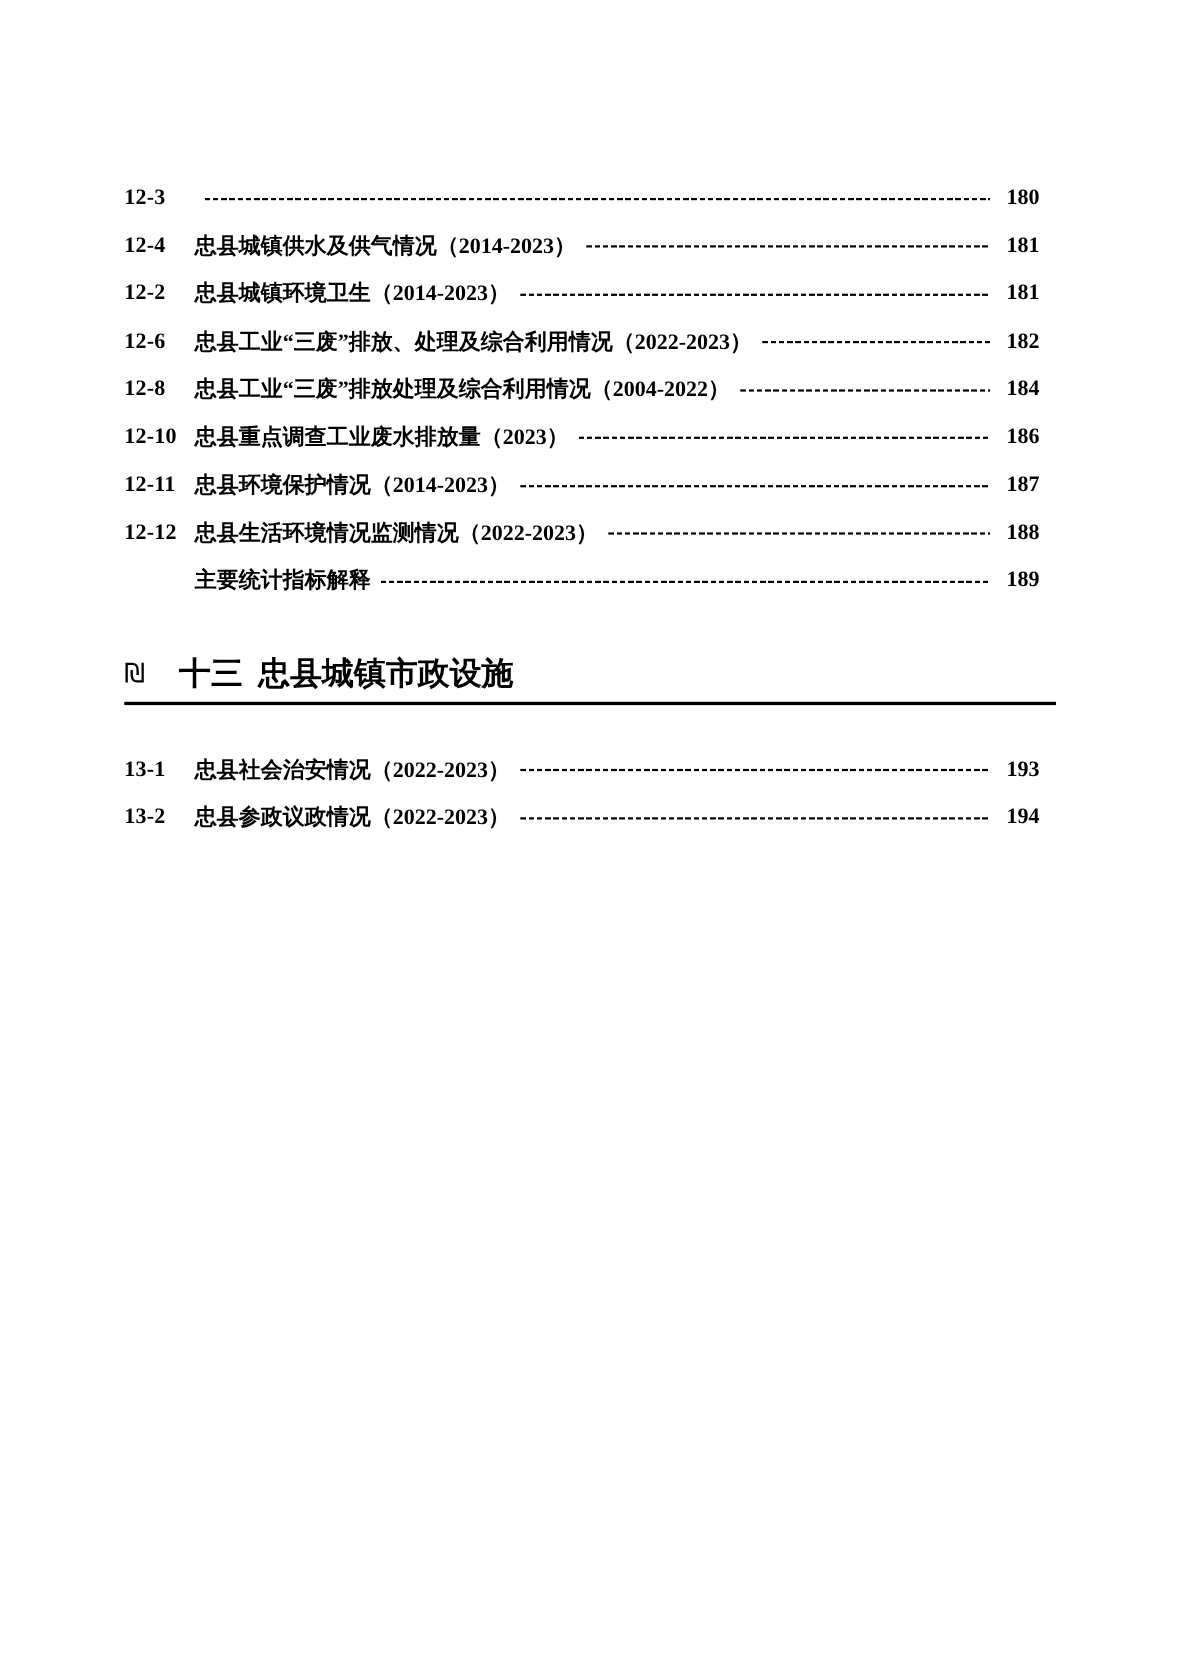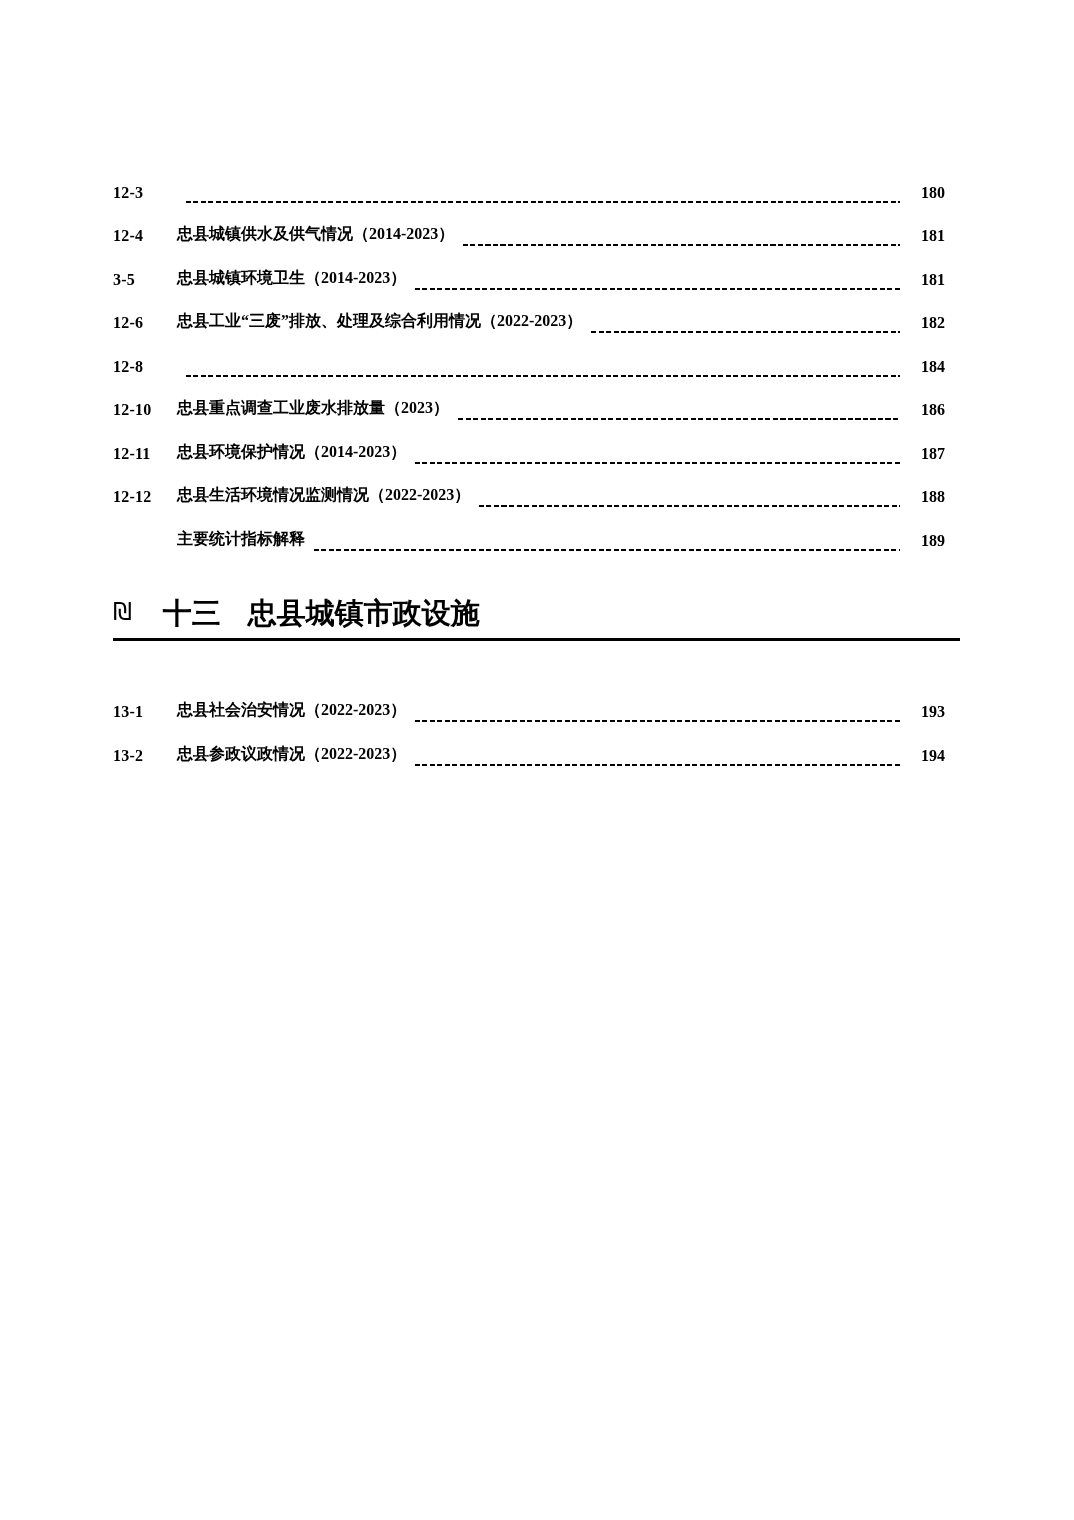--- a/index.html
+++ b/index.html
@@ -25,23 +25,23 @@
     left: 113px;
     top: 158px;
     width: 847px;
   }
   
   .toc-block {
     width: 832px;
   }
   .toc-row {
     display: flex;
-    align-items: flex-end;
+    align-items: center;
     height: 43.5px;
-    font-size: 16px;
+    font-size: 20px;
     font-weight: bold;
     white-space: nowrap;
   }
   .toc-num {
     width: 64px;
     flex: 0 0 64px;
     letter-spacing: 0.2px;
   }
   .toc-title {
     flex: 0 0 auto;
@@ -71,21 +71,21 @@
   }
   .chapter-icon {
     font-family: "DejaVu Sans", sans-serif;
     font-weight: normal;
     font-size: 24px;
     line-height: 24px;
     margin-right: 31px;
     transform: translateY(-1px);
   }
   .chapter-number {
-    margin-right: 27px;
+    margin-right: 14px;
   }
   .chapter-rule {
     margin-top: 8px;
     width: 847px;
     height: 3px;
     background: #000000;
   }
   .toc-block-13 {
     margin-top: 37px;
   }
@@ -105,36 +105,37 @@
       </div>
 
       <div class="toc-row">
         <span class="toc-num">12-4</span>
         <span class="toc-title">忠县城镇供水及供气情况（2014-2023）</span>
         <span class="leader"></span>
         <span class="toc-page">181</span>
       </div>
 
       <div class="toc-row">
-        <span class="toc-num">3-5</span>
+        <span class="toc-num">12-2</span>
         <span class="toc-title">忠县城镇环境卫生（2014-2023）</span>
         <span class="leader"></span>
         <span class="toc-page">181</span>
       </div>
 
       <div class="toc-row">
         <span class="toc-num">12-6</span>
         <span class="toc-title">忠县工业“三废”排放、处理及综合利用情况（2022-2023）</span>
         <span class="leader"></span>
         <span class="toc-page">182</span>
       </div>
 
 
       <div class="toc-row">
         <span class="toc-num">12-8</span>
+        <span class="toc-title">忠县工业“三废”排放处理及综合利用情况（2004-2022）</span>
         <span class="leader"></span>
         <span class="toc-page">184</span>
       </div>
 
 
       <div class="toc-row">
         <span class="toc-num">12-10</span>
         <span class="toc-title">忠县重点调查工业废水排放量（2023）</span>
         <span class="leader"></span>
         <span class="toc-page">186</span>

